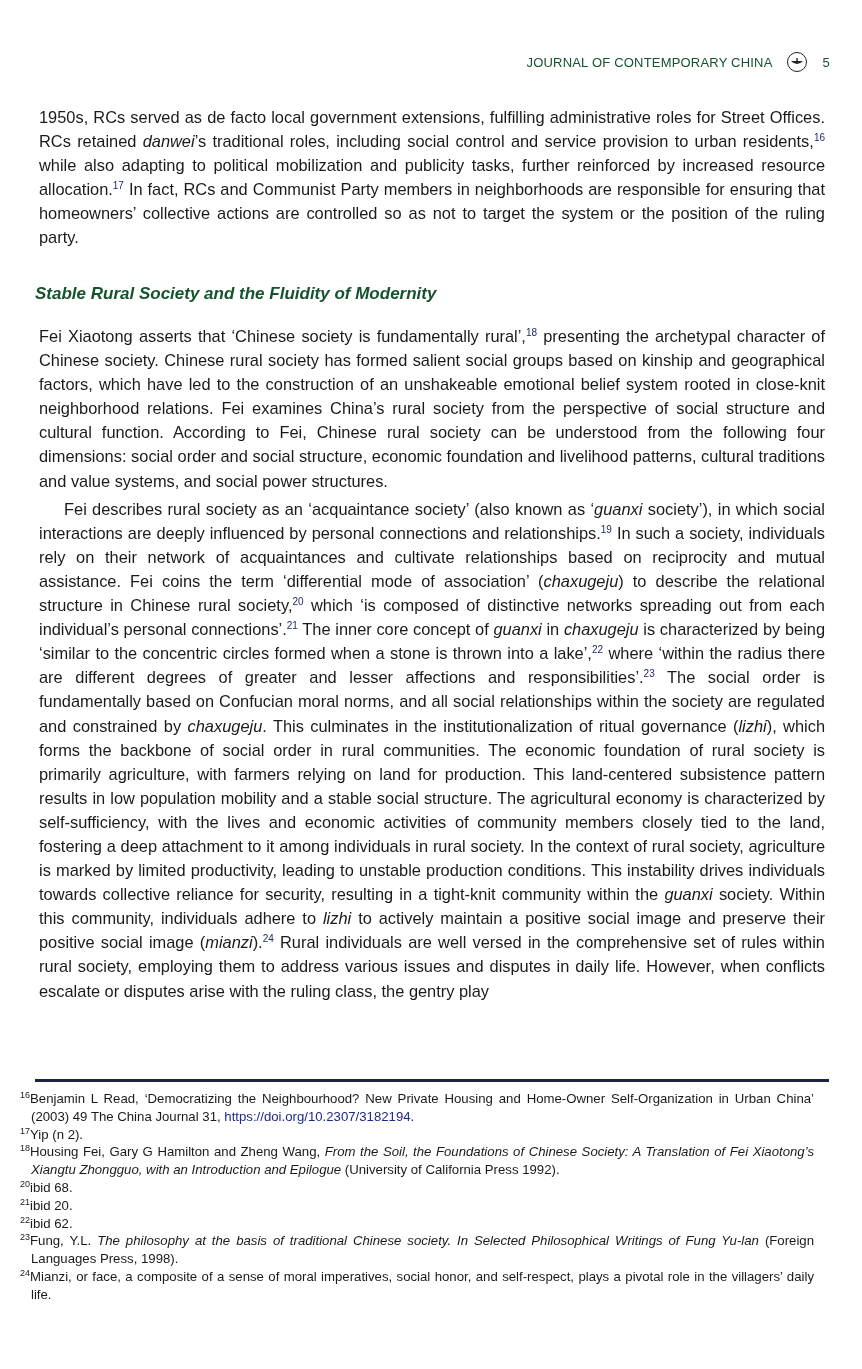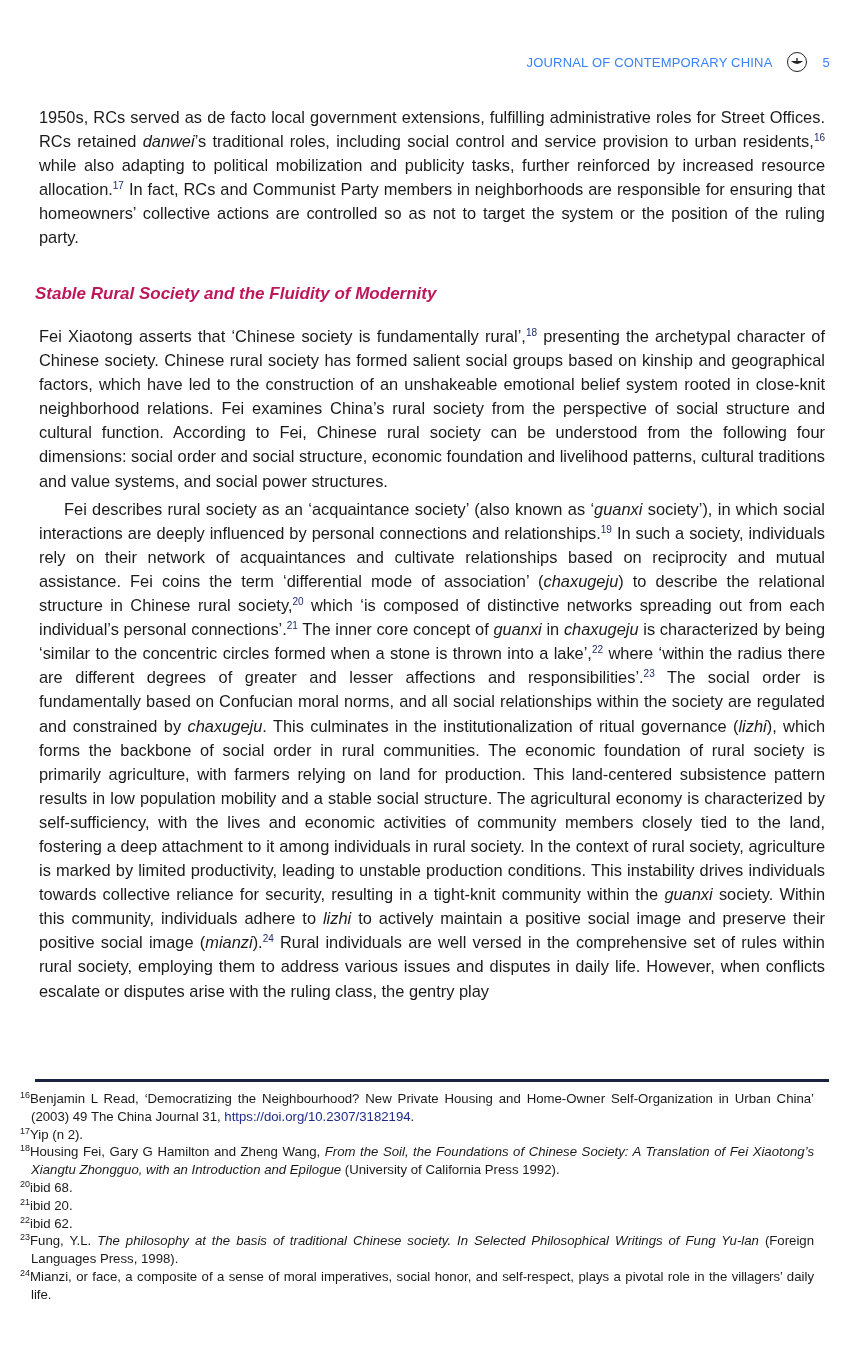--- a/index.html
+++ b/index.html
@@ -1,30 +1,30 @@
 <!DOCTYPE html>
 <html><head>
   <meta charset="utf-8">
   <style>
     html, body { margin: 0; padding: 0; background: #ffffff; }
     body { width: 862px; height: 1369px; position: relative; overflow: hidden;
       font-family: "Liberation Sans", sans-serif; color: #1a1a1a; }
     .running-head { position: absolute; top: 52px; right: 32px; display: flex; align-items: center;
-      font-size: 13px; letter-spacing: 0.2px; color: #3b82f6; }
+      font-size: 13px; letter-spacing: 0.2px; color: #14532d; }
     .running-head .journal { margin-right: 14px; }
     .running-head .logo { width: 20px; height: 20px; border: 1.5px solid #222; border-radius: 50%;
       display: inline-flex; align-items: center; justify-content: center; box-sizing: border-box; margin-right: 16px; }
     .running-head .page-num { font-size: 13px; }
     .body-text { position: absolute; left: 35px; width: 794px; font-size: 16.4px; line-height: 24.1px;
       text-align: justify; color: #1a1a1a; }
     .body-text p { margin: 4px; }
     .body-text p.indent { text-indent: 25px; }
     .p-top { top: 101px; }
     .heading { position: absolute; left: 35px; top: 284px; font-size: 17px; font-weight: bold;
-      font-style: italic; color: #be185d; margin: 0; }
+      font-style: italic; color: #14532d; margin: 0; }
     .p-main { top: 320px; }
     sup { font-size: 10px; line-height: 0; vertical-align: super; color: #1f2a6b; }
     .rule { position: absolute; left: 35px; width: 794px; top: 1079px; height: 3px; background: #1b2340; }
     .footnotes { position: absolute; left: 20px; width: 794px; top: 1090px; font-size: 13.2px;
       line-height: 17.8px; color: #1a1a1a; text-align: justify; }
     .fn { padding-left: 11px; text-indent: -11px; }
     .fn sup { color: #1a1a1a; font-size: 9px; }
     a.doi { color: #1f2a8a; text-decoration: none; }
   </style>
 </head>

